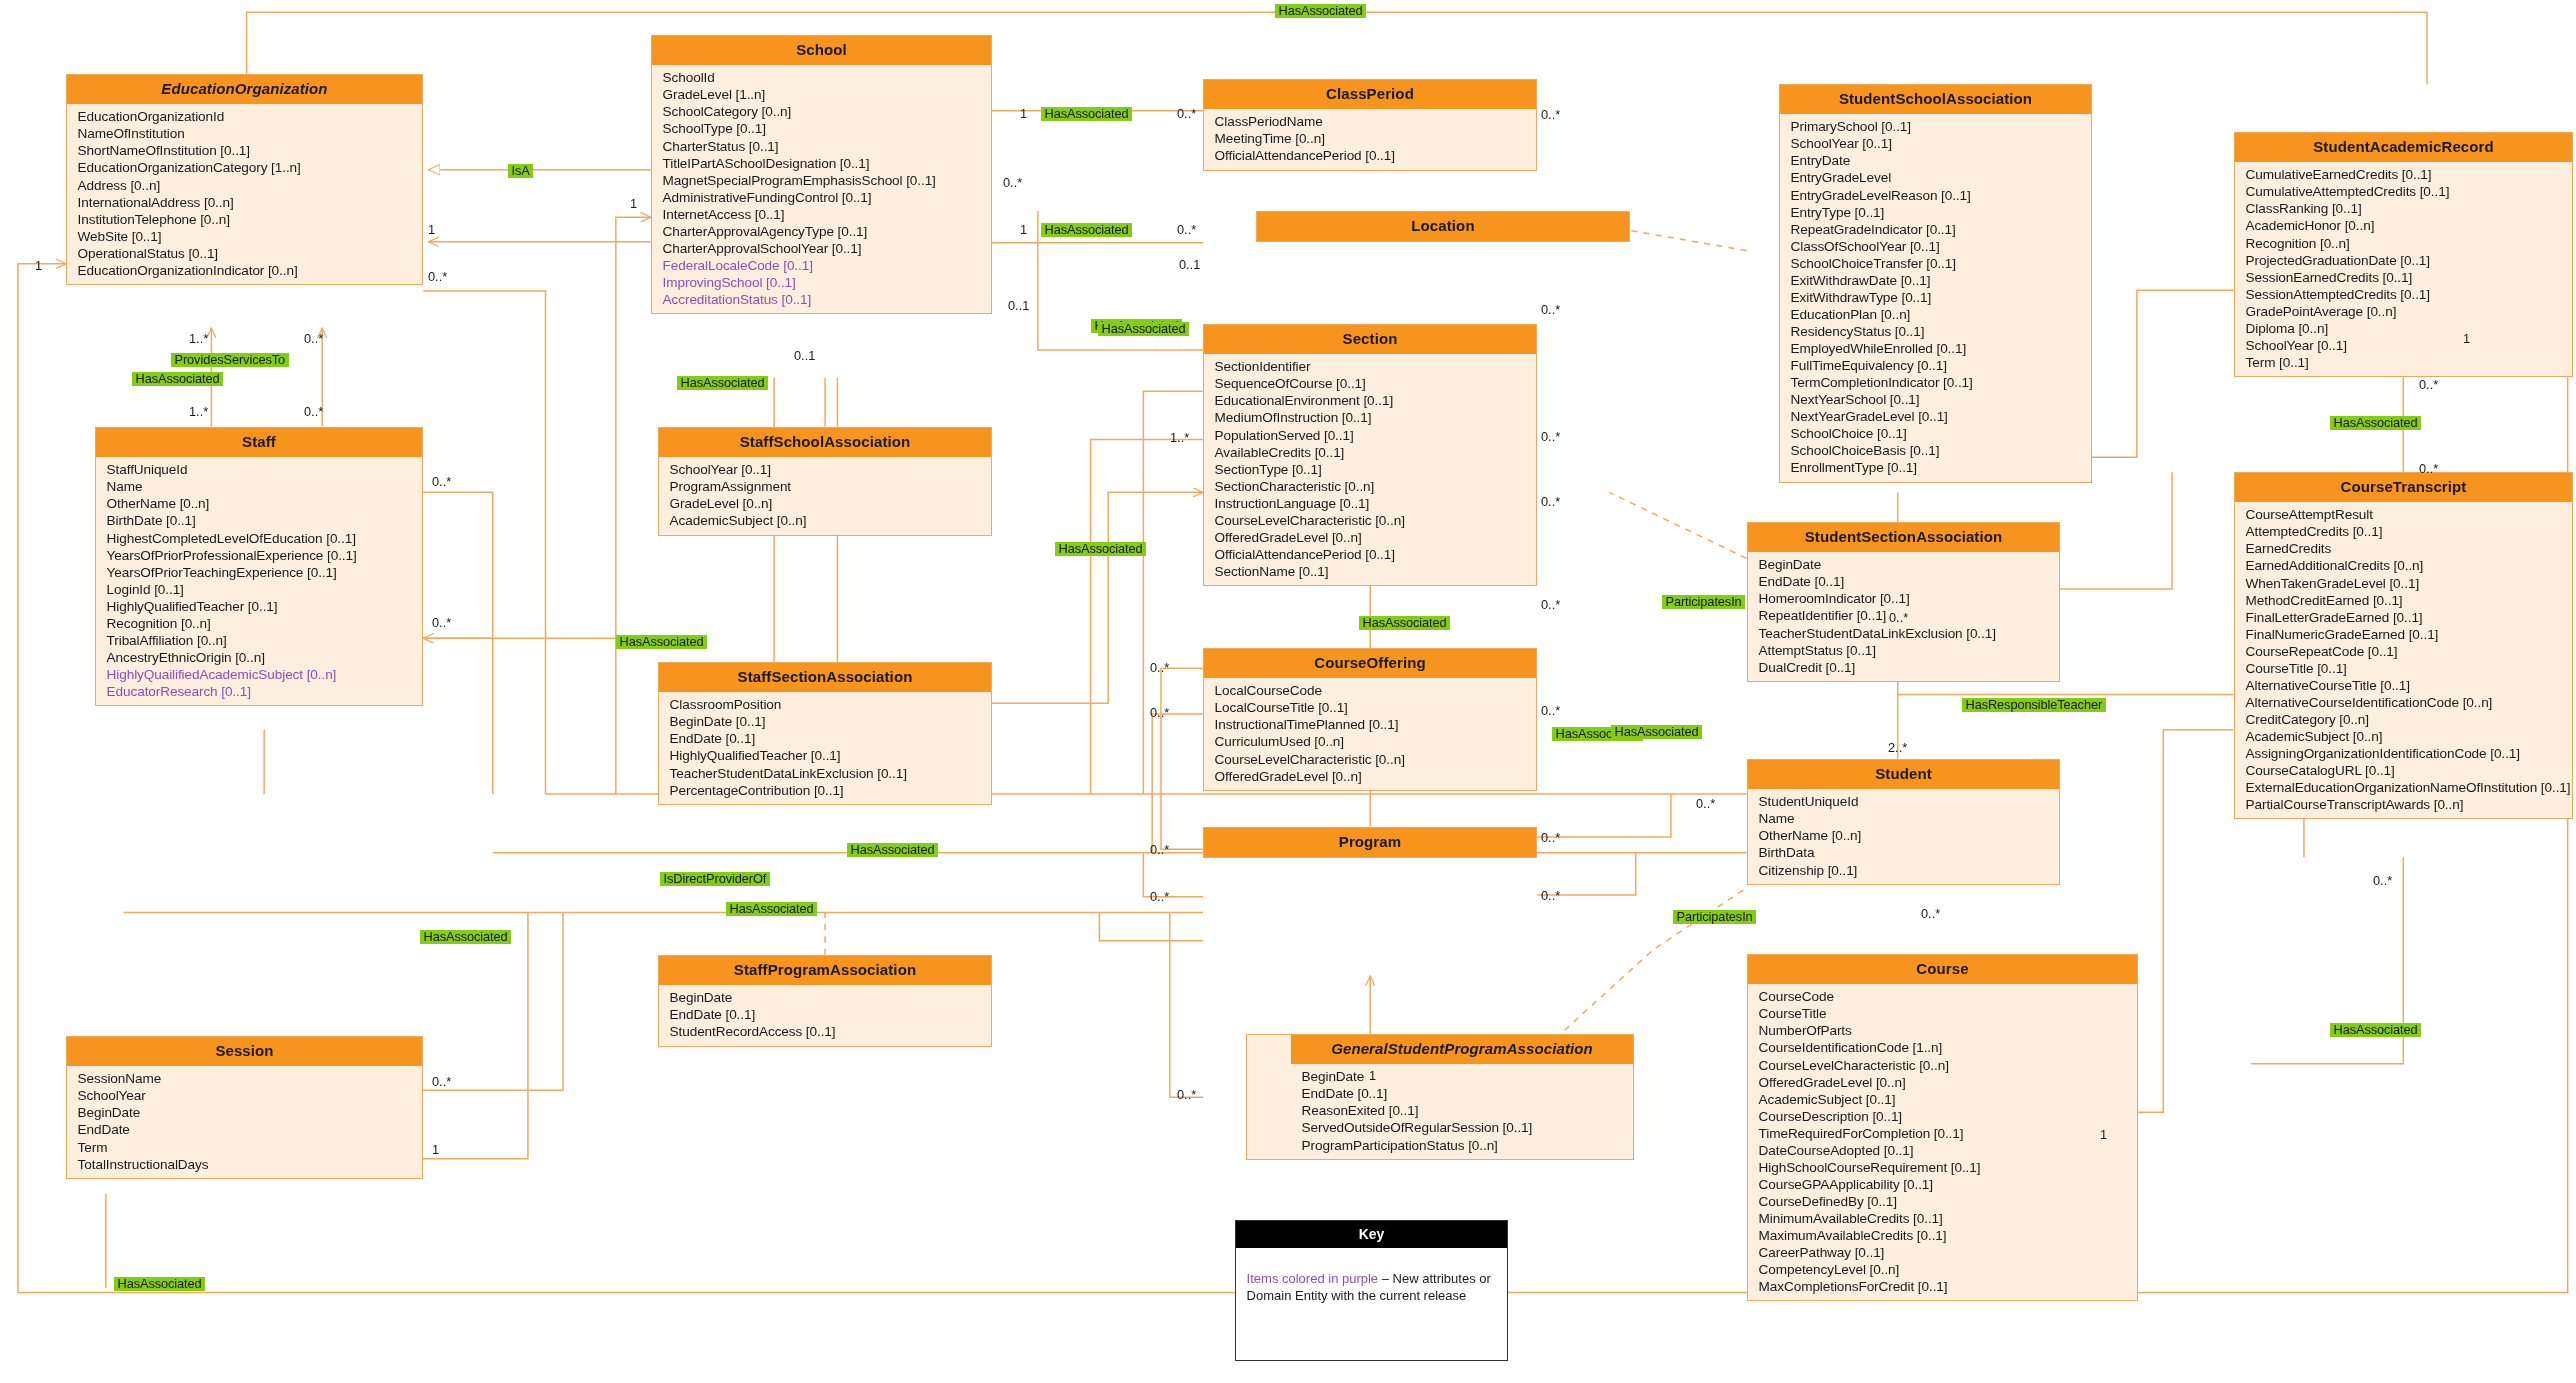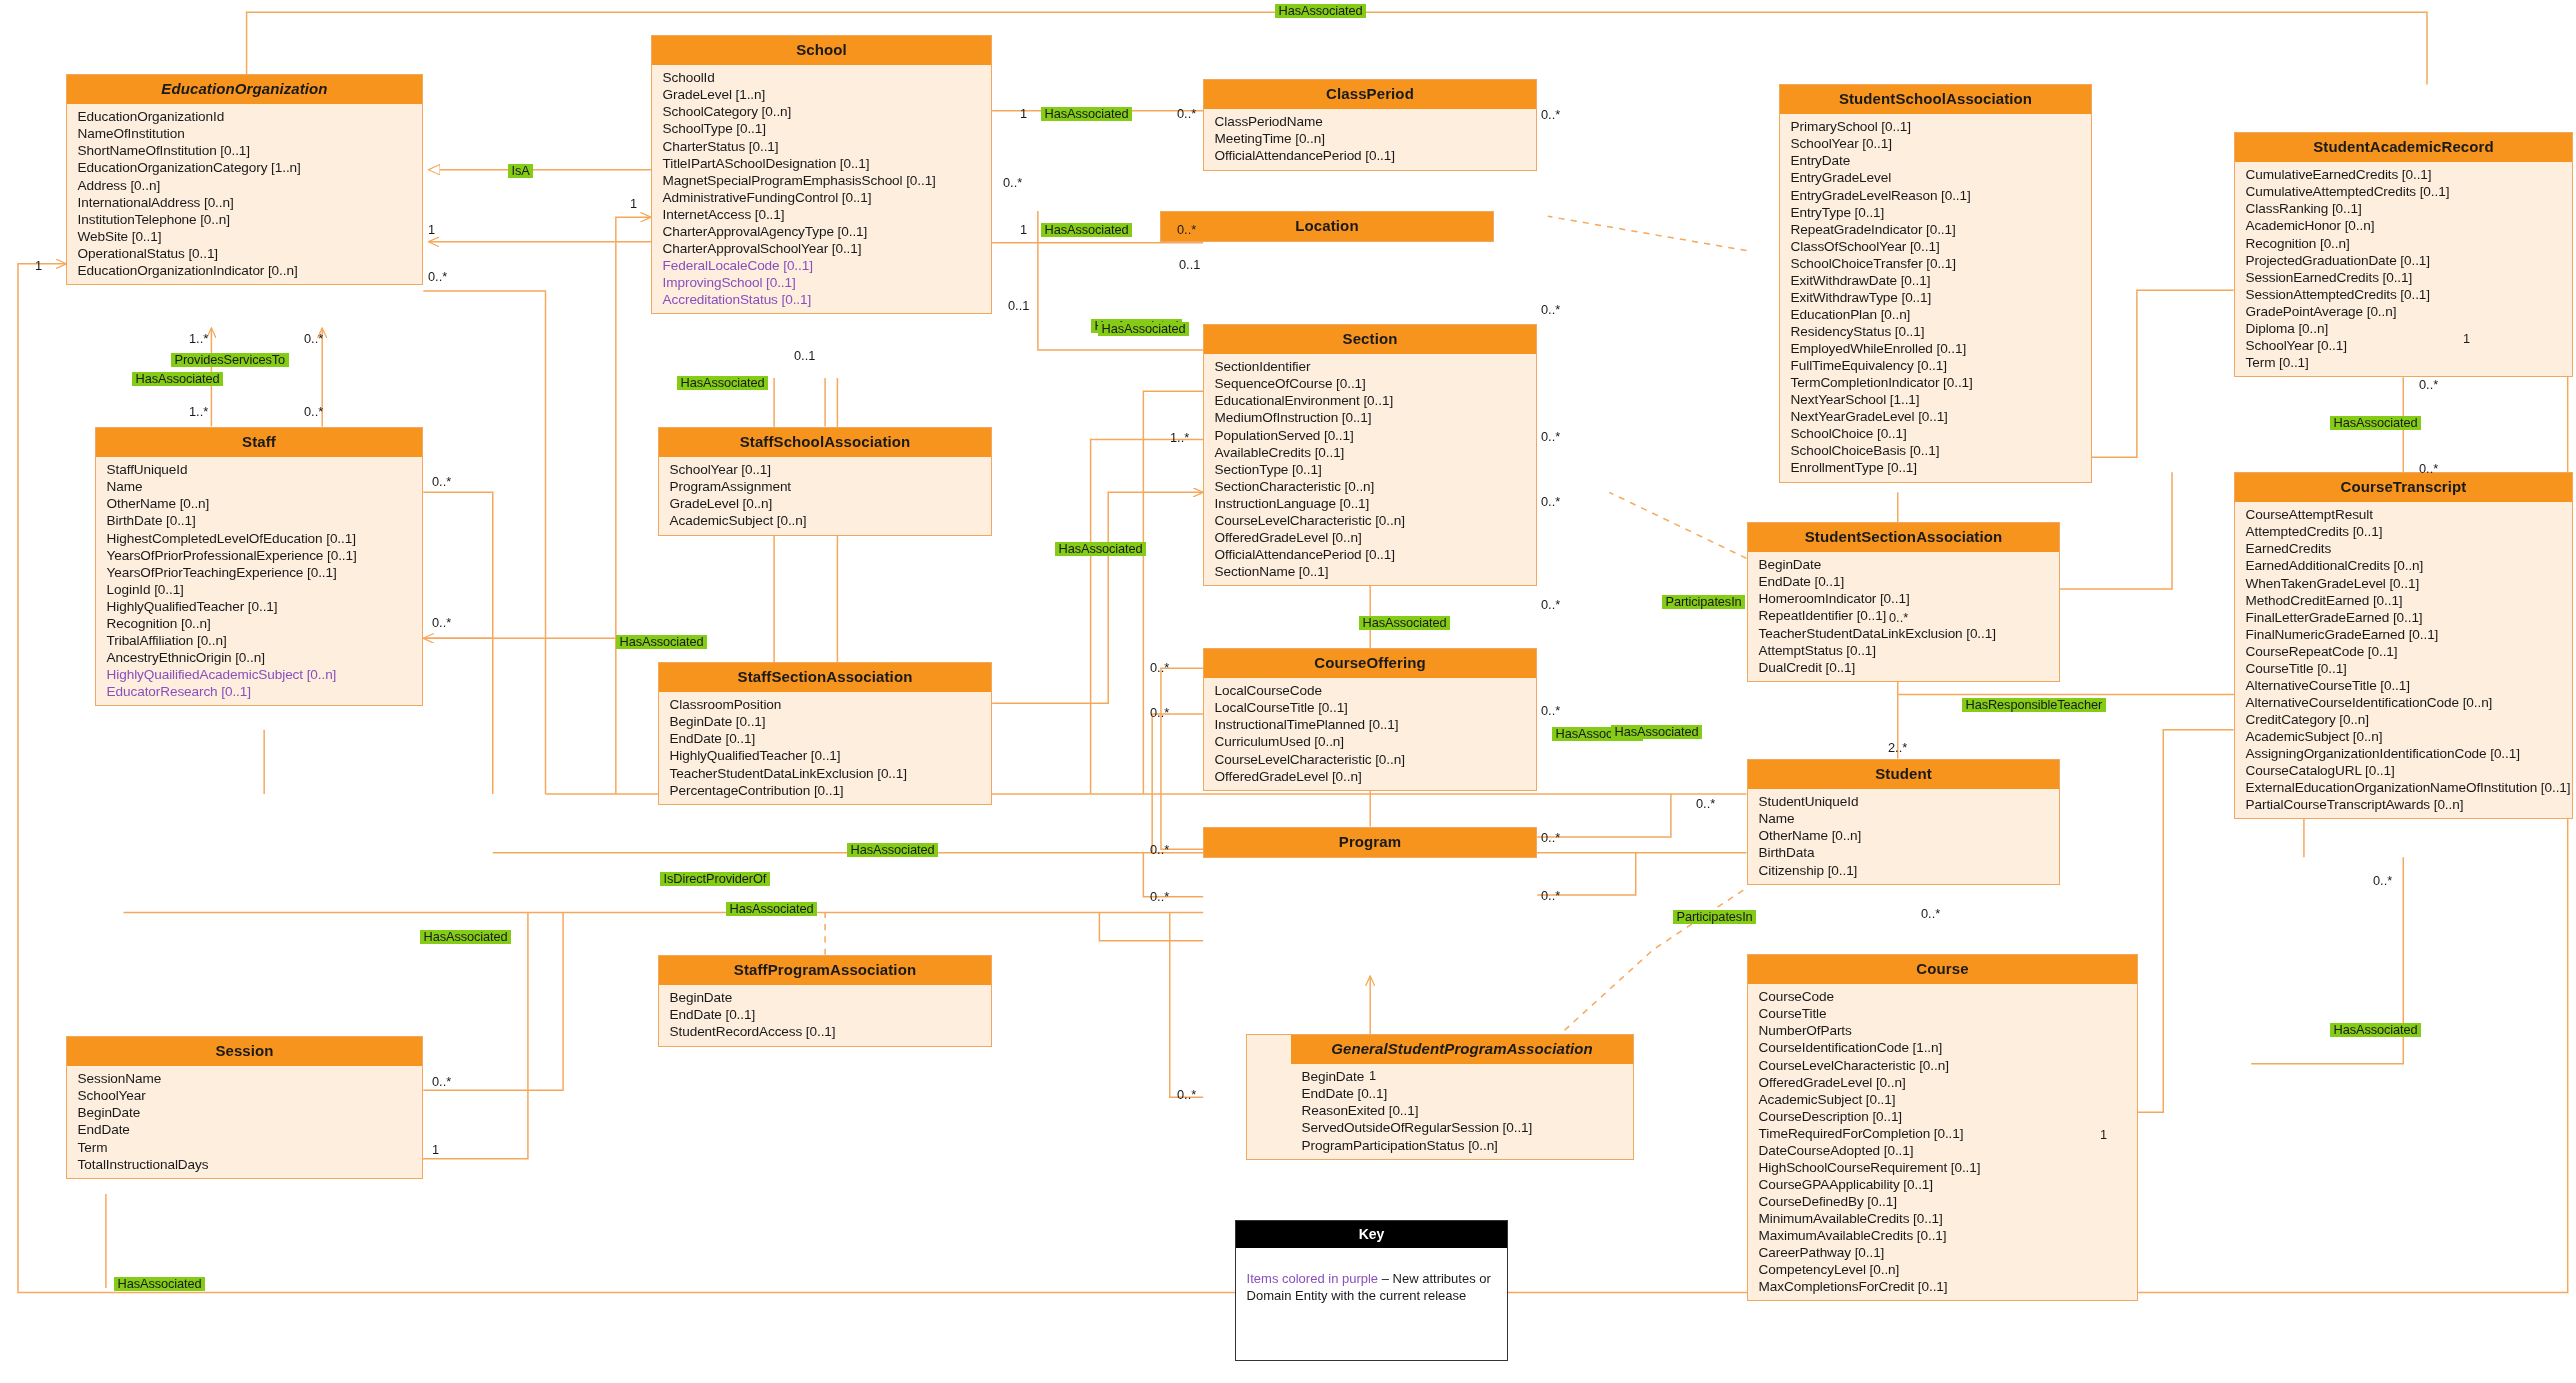--- a/index.html
+++ b/index.html
@@ -267,21 +267,21 @@
         </div>
       </div>
       <div class="entity" style="left: 1203px; top: 79px; width: 334px;">
         <div class="hdr">ClassPeriod</div>
         <div class="attrs">
           <div class="attr">ClassPeriodName</div>
           <div class="attr">MeetingTime [0..n]</div>
           <div class="attr">OfficialAttendancePeriod [0..1]</div>
         </div>
       </div>
-      <div class="entity" style="left: 1160px; top: 211px; width: 334px;">
+      <div class="entity" style="left: 1256px; top: 211px; width: 374px;">
         <div class="hdr">Location</div>
       </div>
       <div class="entity" style="left: 1203px; top: 324px; width: 334px;">
         <div class="hdr">Section</div>
         <div class="attrs">
           <div class="attr">SectionIdentifier</div>
           <div class="attr">SequenceOfCourse [0..1]</div>
           <div class="attr">EducationalEnvironment [0..1]</div>
           <div class="attr">MediumOfInstruction [0..1]</div>
           <div class="attr">PopulationServed [0..1]</div>
@@ -307,21 +307,21 @@
           <div class="attr">RepeatGradeIndicator [0..1]</div>
           <div class="attr">ClassOfSchoolYear [0..1]</div>
           <div class="attr">SchoolChoiceTransfer [0..1]</div>
           <div class="attr">ExitWithdrawDate [0..1]</div>
           <div class="attr">ExitWithdrawType [0..1]</div>
           <div class="attr">EducationPlan [0..n]</div>
           <div class="attr">ResidencyStatus [0..1]</div>
           <div class="attr">EmployedWhileEnrolled [0..1]</div>
           <div class="attr">FullTimeEquivalency [0..1]</div>
           <div class="attr">TermCompletionIndicator [0..1]</div>
-          <div class="attr">NextYearSchool [1..1]</div>
+          <div class="attr">NextYearSchool [0..1]</div>
           <div class="attr">NextYearGradeLevel [0..1]</div>
           <div class="attr">SchoolChoice [0..1]</div>
           <div class="attr">SchoolChoiceBasis [0..1]</div>
           <div class="attr">EnrollmentType [0..1]</div>
         </div>
       </div>
       <div class="entity" style="left: 1747px; top: 522px; width: 313px;">
         <div class="hdr">StudentSectionAssociation</div>
         <div class="attrs">
           <div class="attr">BeginDate</div>

